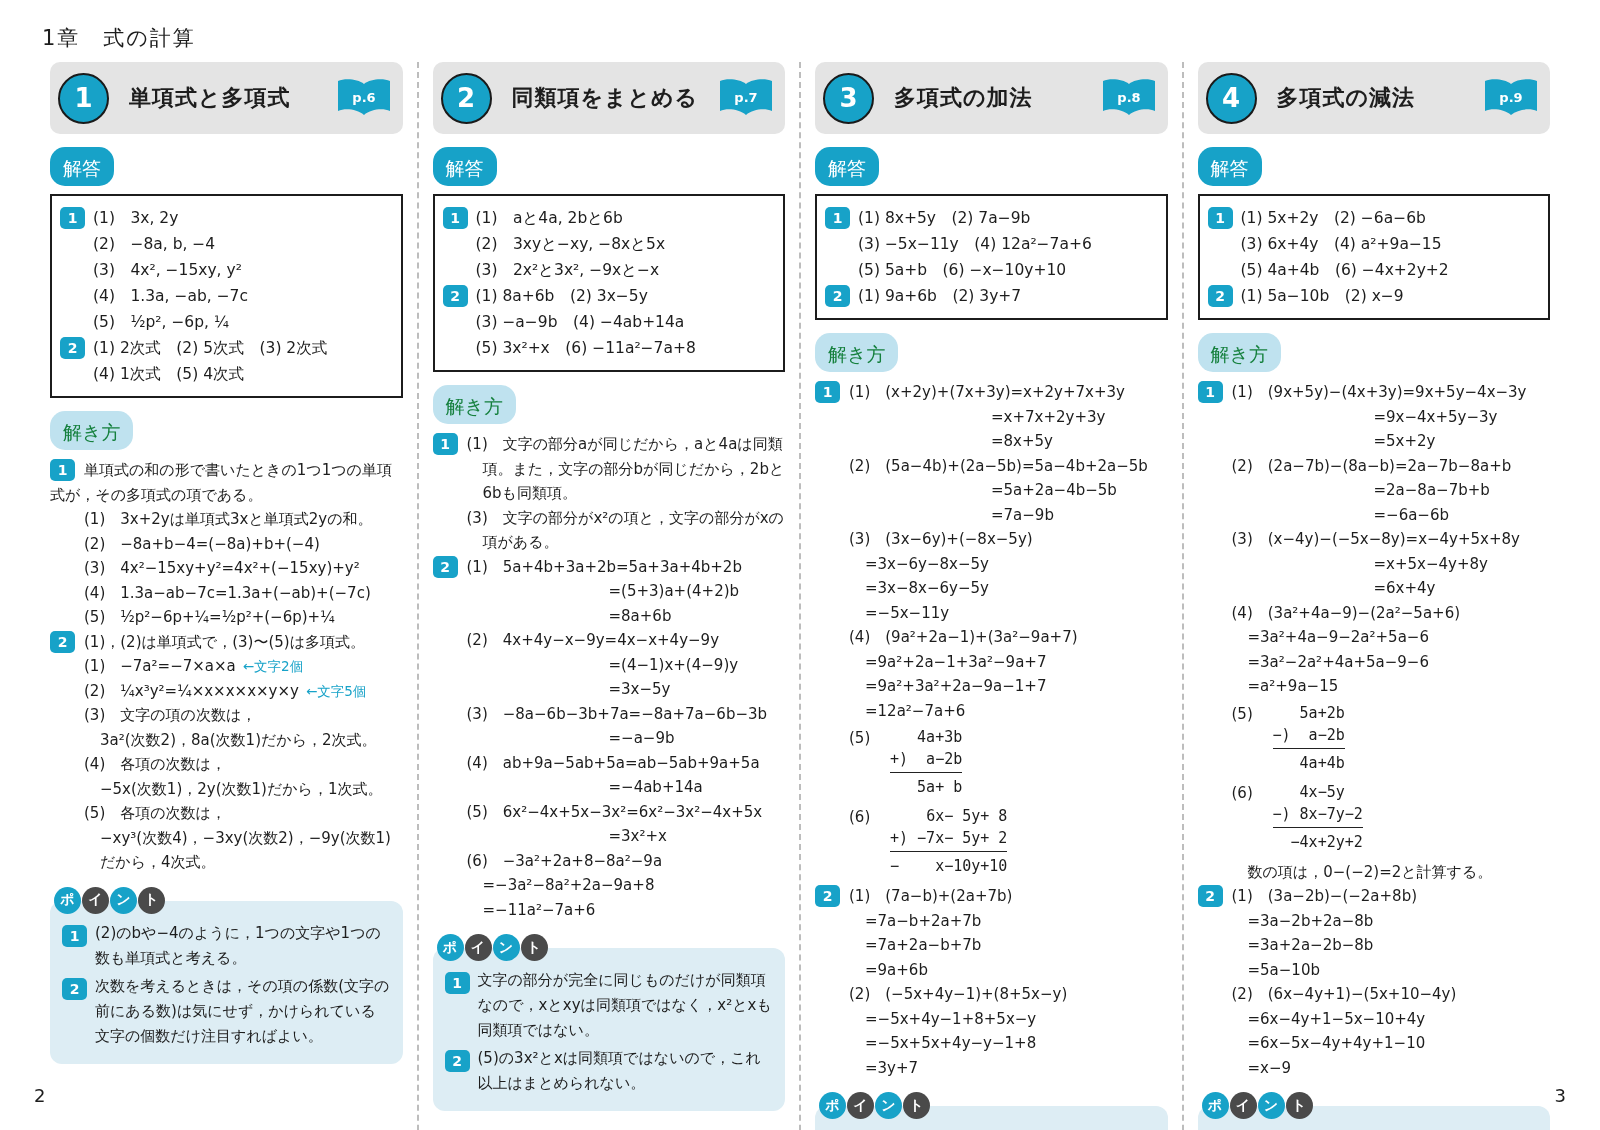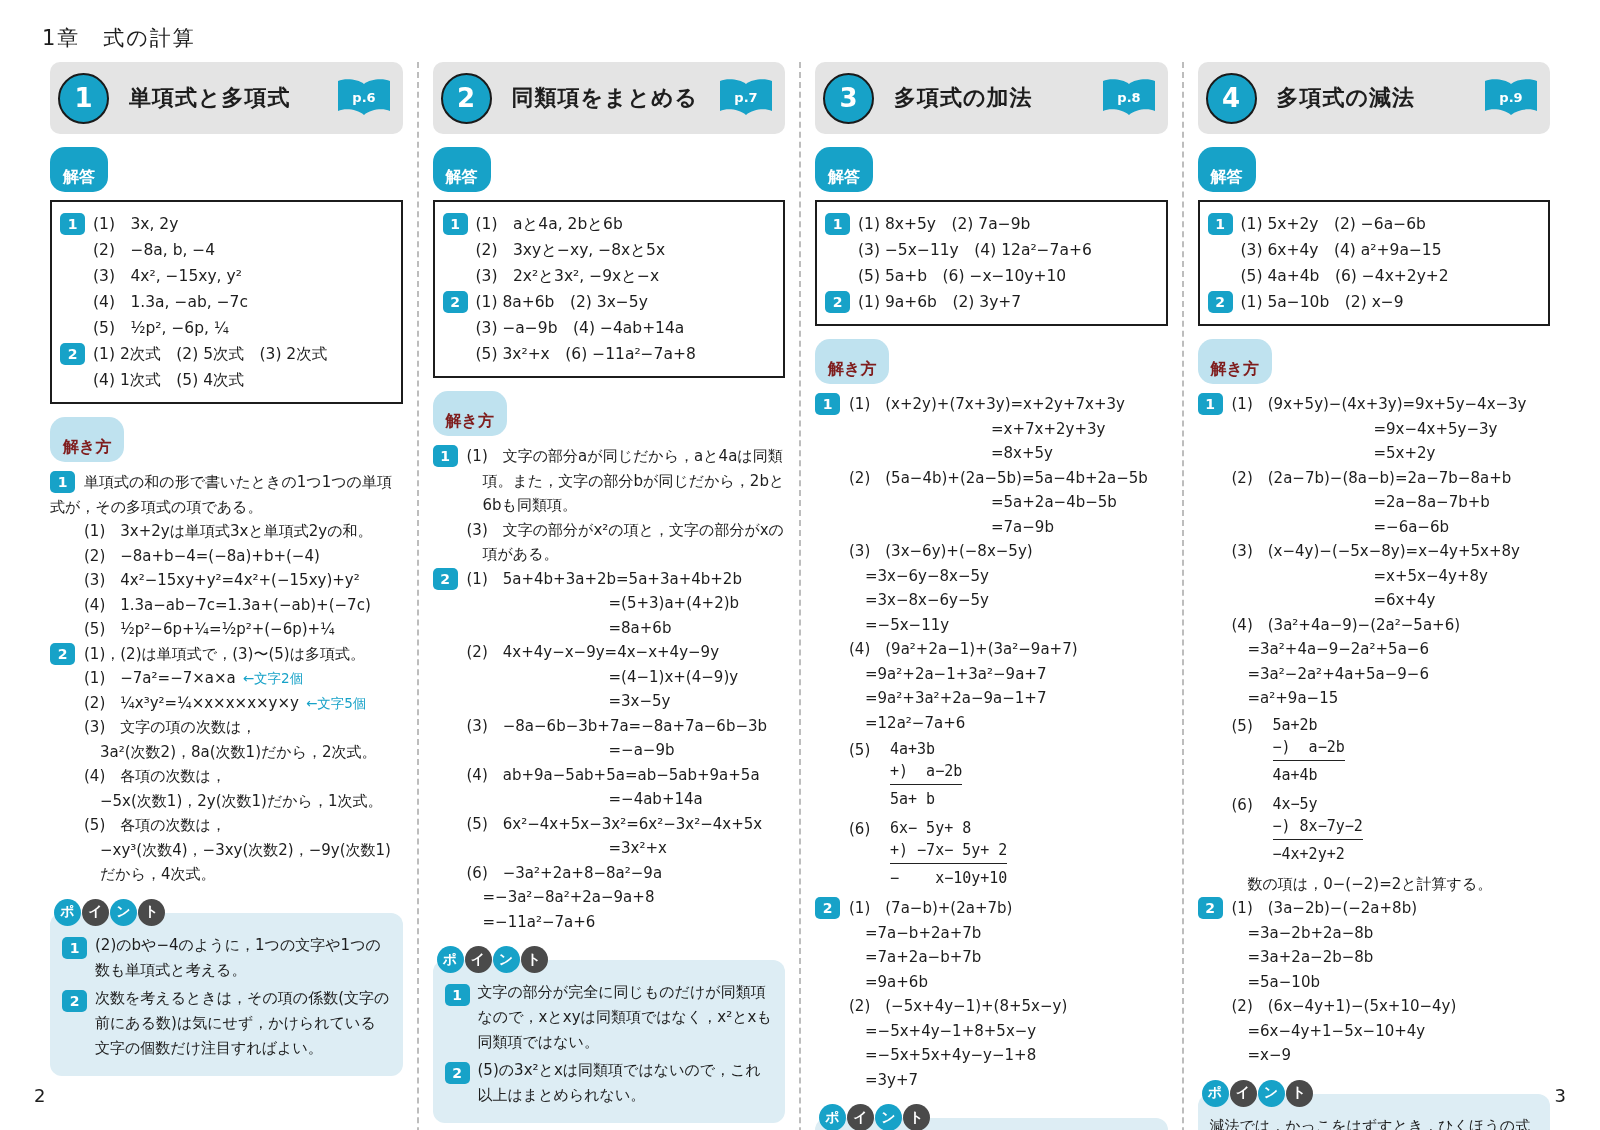--- a/index.html
+++ b/index.html
@@ -17,23 +17,23 @@
 
   .hdr{background:#e4e4e4;border-radius:10px;height:72px;display:flex;align-items:center;
        padding:0 10px 0 8px;margin-bottom:13px;}
   .circ{width:51px;height:51px;border-radius:50%;background:var(--accent);
         border:2.5px solid #1a1a1a;color:#fff;font-size:26px;font-weight:bold;
         display:flex;align-items:center;justify-content:center;flex:0 0 auto;box-sizing:border-box;}
   .htitle{font-size:22px;font-weight:bold;margin-left:20px;flex:1 1 auto;letter-spacing:1px;white-space:nowrap;font-family:Liberation Mono, monospace;}
   .book{flex:0 0 auto;width:58px;height:42px;}
 
   .pillrow{margin:2px 0 8px;}
-  .pill{display:inline-block;border-radius:15px;padding:20px 13px 4px;font-size:16px;font-weight:bold;}
+  .pill{display:inline-block;border-radius:15px;padding:9px 13px 4px;font-size:19px;font-weight:normal;}
   .pill.ans{background:var(--accent);color:#fff;}
-  .pill.how{background:#bfe2ef;color:#7f1d1d;}
+  .pill.how{background:#bfe2ef;color:#15803d;}
 
   .abox{border:2px solid #1c1c1c;padding:9px 8px;margin-bottom:13px;background:#fff;}
   .krow{display:flex;align-items:flex-start;line-height:26px;font-size:15.5px;}
   .krow.nb{padding-left:33px;}
   .kbadge{flex:0 0 auto;display:inline-block;width:25px;height:22px;border-radius:5px;
           background:var(--accent);color:#fff;font-weight:bold;font-size:14px;line-height:22px;
           text-align:center;margin:2px 8px 0 0;text-indent:0;}
   .ktext{white-space:pre-wrap;}
 
   .howto{font-size:15px;line-height:24.5px;}
@@ -43,21 +43,21 @@
   .ln.w{margin-left:50px;}
   .ln.eq{margin-left:176px;}
   .lbadge{display:inline-block;width:25px;height:22px;border-radius:5px;background:var(--accent);
           color:#fff;font-weight:bold;font-size:14px;line-height:22px;text-align:center;
           margin-right:9px;text-indent:0;}
   .note{color:var(--accent);font-size:13.5px;margin-left:7px;}
 
   .vert{display:flex;margin:3px 0 7px;}
   .vlabel{flex:0 0 auto;margin-left:34px;width:38px;}
   .vtbl{font-family:"DejaVu Sans Mono","Liberation Mono",monospace;font-size:15px;line-height:22px;
-        white-space:pre;display:inline-block;padding:0 3px;}
+        white-space:pre;text-align:right;display:inline-block;padding:0 3px;}
   .vtbl .mid{border-bottom:1.6px solid #222;padding-bottom:2px;}
   .vtbl .bot{padding-top:3px;}
 
   .pcirc{display:flex;margin:12px 0 -13px 4px;position:relative;z-index:1;}
   .pletter{width:27px;height:27px;border-radius:50%;color:#fff;font-size:14px;font-weight:bold;
            display:flex;align-items:center;justify-content:center;margin-right:1px;}
   .pletter.c{background:var(--accent);}
   .pletter.g{background:var(--dark);}
   .pbox{background:#ddedf4;border-radius:12px;padding:20px 12px 12px;font-size:15px;line-height:25px;}
   .pitem{position:relative;padding-left:33px;margin-bottom:3px;white-space:pre-wrap;}
@@ -320,20 +320,21 @@
             <span class="vlabel">(6)</span>
             <div class="vtbl"><div class="top">4x−5y  </div><div class="mid">−) 8x−7y−2</div><div class="bot">−4x+2y+2</div></div>
           </div>
           <div class="ln w"><span>数の項は，0−(−2)=2と計算する。</span></div>
           <div class="ln bitem"><span class="lbadge">2</span><span>(1)　(3a−2b)−(−2a+8b)</span></div>
           <div class="ln w"><span>=3a−2b+2a−8b</span></div>
           <div class="ln w"><span>=3a+2a−2b−8b</span></div>
           <div class="ln w"><span>=5a−10b</span></div>
           <div class="ln item"><span>(2)　(6x−4y+1)−(5x+10−4y)</span></div>
           <div class="ln w"><span>=6x−4y+1−5x−10+4y</span></div>
+          <div class="ln w"><span>=6x−5x−4y+4y+1−10</span></div>
           <div class="ln w"><span>=x−9</span></div>
         </div>
         <div class="pcirc">
           <span class="pletter c">ポ</span>
           <span class="pletter g">イ</span>
           <span class="pletter c">ン</span>
           <span class="pletter g">ト</span>
         </div>
         <div class="pbox">
           <div class="pitem plain"><span>減法では，かっこをはずすとき，ひくほうの式の符号を変える。</span></div>

